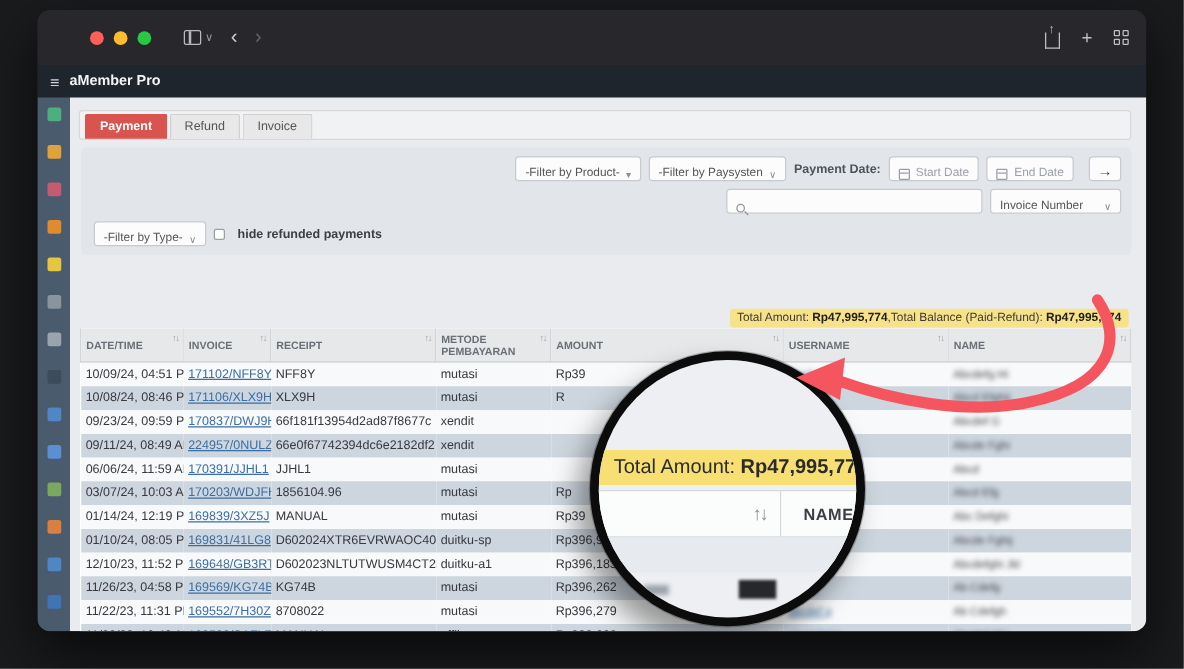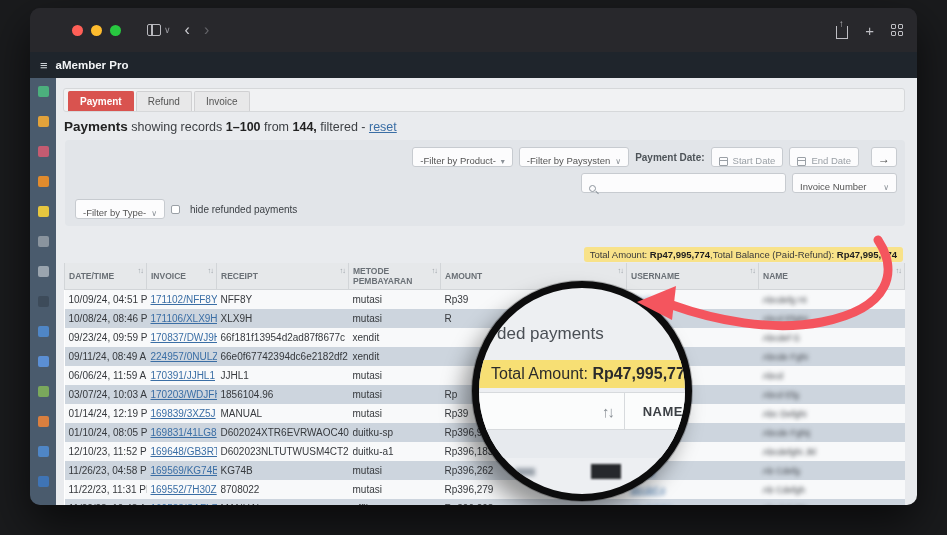--- a/index.html
+++ b/index.html
@@ -69,21 +69,21 @@
   .f-row:last-child { margin-bottom:0; }
   .ctrl { background:#fcfcfd; border:1px solid #c7cbd0; border-radius:3px; font-size:9.5px; color:#555;
           height:20px; display:flex; align-items:flex-end; padding:0 7px; gap:5px; }
   .ctrl .caret { color:#8a9096; font-size:8px; }
   .flabel { font-size:10px; color:#4d5358; font-weight:bold; }
   .cal { width:9px; height:9px; border:1.2px solid #9aa0a6; border-radius:1px; position:relative; flex:none; }
   .cal:before { content:""; position:absolute; left:0; right:0; top:2px; height:1px; background:#9aa0a6; }
   .go-btn { width:26px; justify-content:center; font-size:12px; color:#444; margin-left:6px; }
   .search-wide { width:205px; color:#9aa0a6; }
   .checkbox { width:9px; height:9px; border:1px solid #9aa0a6; border-radius:2px; background:#fff; display:inline-block; }
-  .chk-label { font-size:10px; color:#3c4045; margin-left:4px; }
+  .chk-label { font-size:10px; color:#3c4045; margin-left:4px;font-weight:bold; }
 
   .total-bar { position:absolute; right:14px; top:169px; background:#f8e289; border-radius:3px;
                font-size:9.5px; color:#3a3a3a; padding:2px 6px; }
   .total-bar b { color:#1e1e1e; }
 
   
   .tbl-wrap { position:absolute; left:8px; right:12px; top:185px; }
   table { border-collapse:collapse; width:100%; background:#fff; font-size:10px; color:#36393d; table-layout:fixed; }
   thead th { background:#e6e8ea; border:1px solid #d2d5d8; border-top:none; font-size:8.5px; color:#6a7076;
              text-align:left; padding:3px 4px; text-transform:uppercase; font-weight:bold; position:relative; height:16px; }
@@ -168,29 +168,20 @@
       </div>
 
     <div class="main">
 
       <div class="tabstrip">
         <span class="tab active">Payment</span>
         <span class="tab">Refund</span>
         <span class="tab">Invoice</span>
       </div>
 
-      <div class="records">
-        <b class="big">Payments</b>
-        <span>showing records</span>
-        <b>1–100</b>
-        <span>from</span>
-        <b>144,</b>
-        <span>filtered -</span>
-        <a class="reset-link" href="#">reset</a>
-      </div>
 
       <div class="filter-panel">
         <div class="f-row">
           <span class="ctrl">
             <span>-Filter by Product-</span>
             <span class="caret">▾</span>
           </span>
           <span class="ctrl">
             <span>-Filter by Paysysten</span>
             <span class="caret">∨</span>
@@ -358,21 +349,20 @@
                 <td>offline</td>
                 <td>Rp396,298</td>
                 <td><span class="redact link">abcdefghij</span></td>
                 <td><span class="redact">Abcdef Ghi</span></td>
               </tr>
             </tbody>
         </table>
       </div>
 
       <div class="lens">
-        <div class="lens-text1">ded payments</div>
         <div class="lens-yellow">
           <span>Total Amount: </span><b>Rp47,995,774</b>
         </div>
         <div class="lens-band">
           <span class="sort2">↑↓</span>
           <span class="vline"></span>
           <span class="nm">NAME</span>
         </div>
         <div class="lens-stripe1"></div>
         <div class="lens-smudge"></div>

